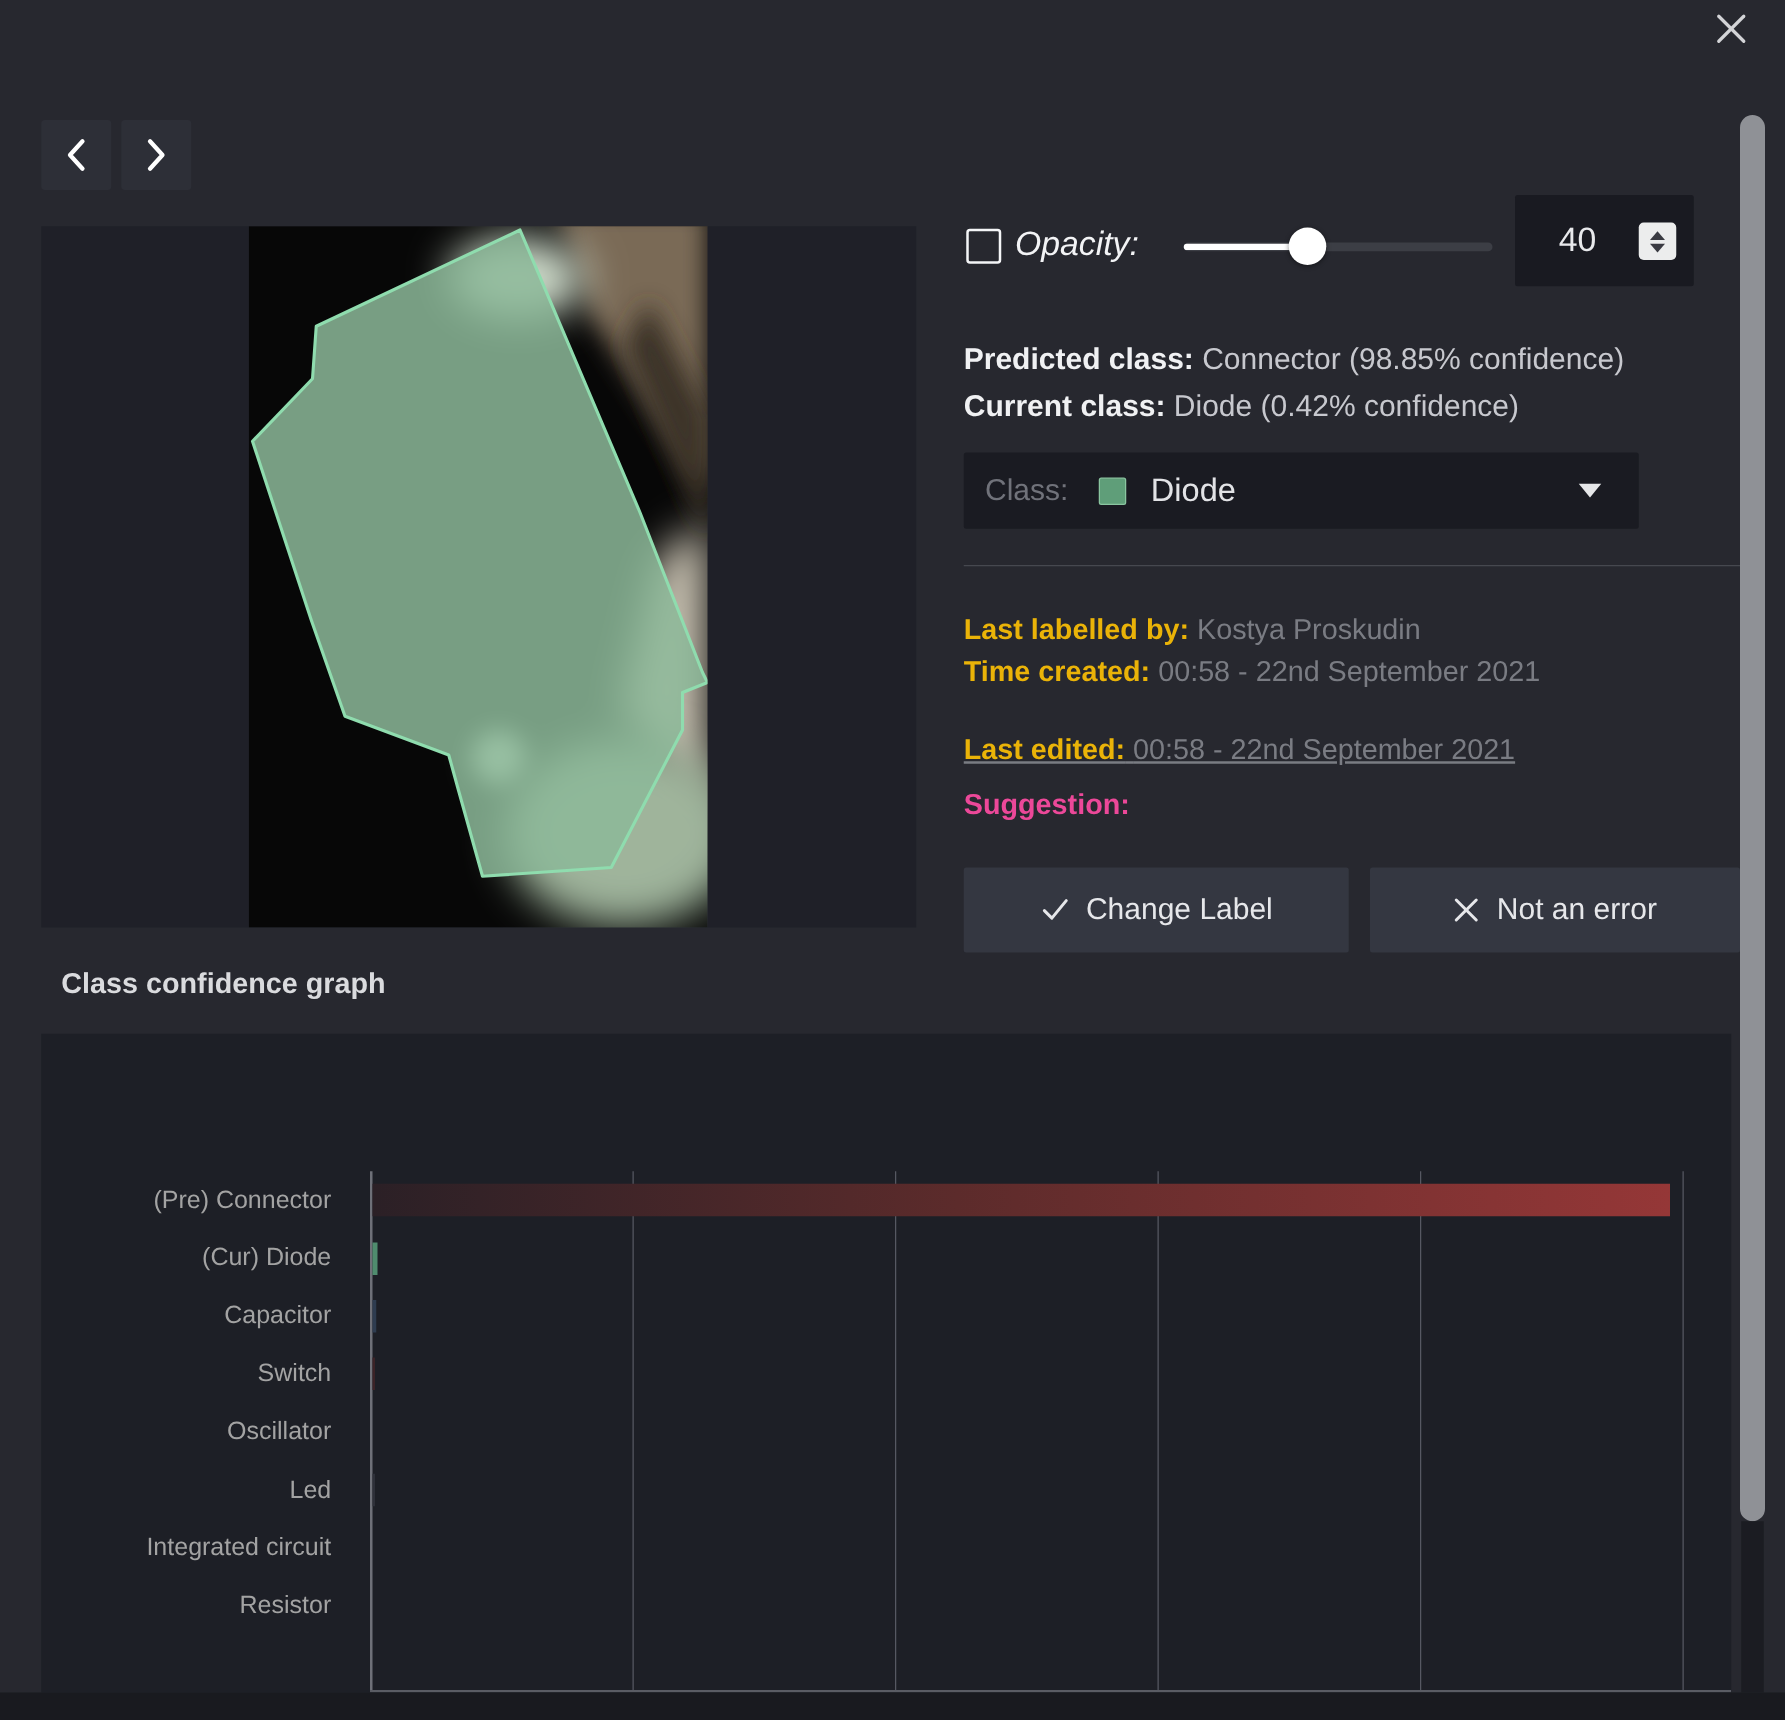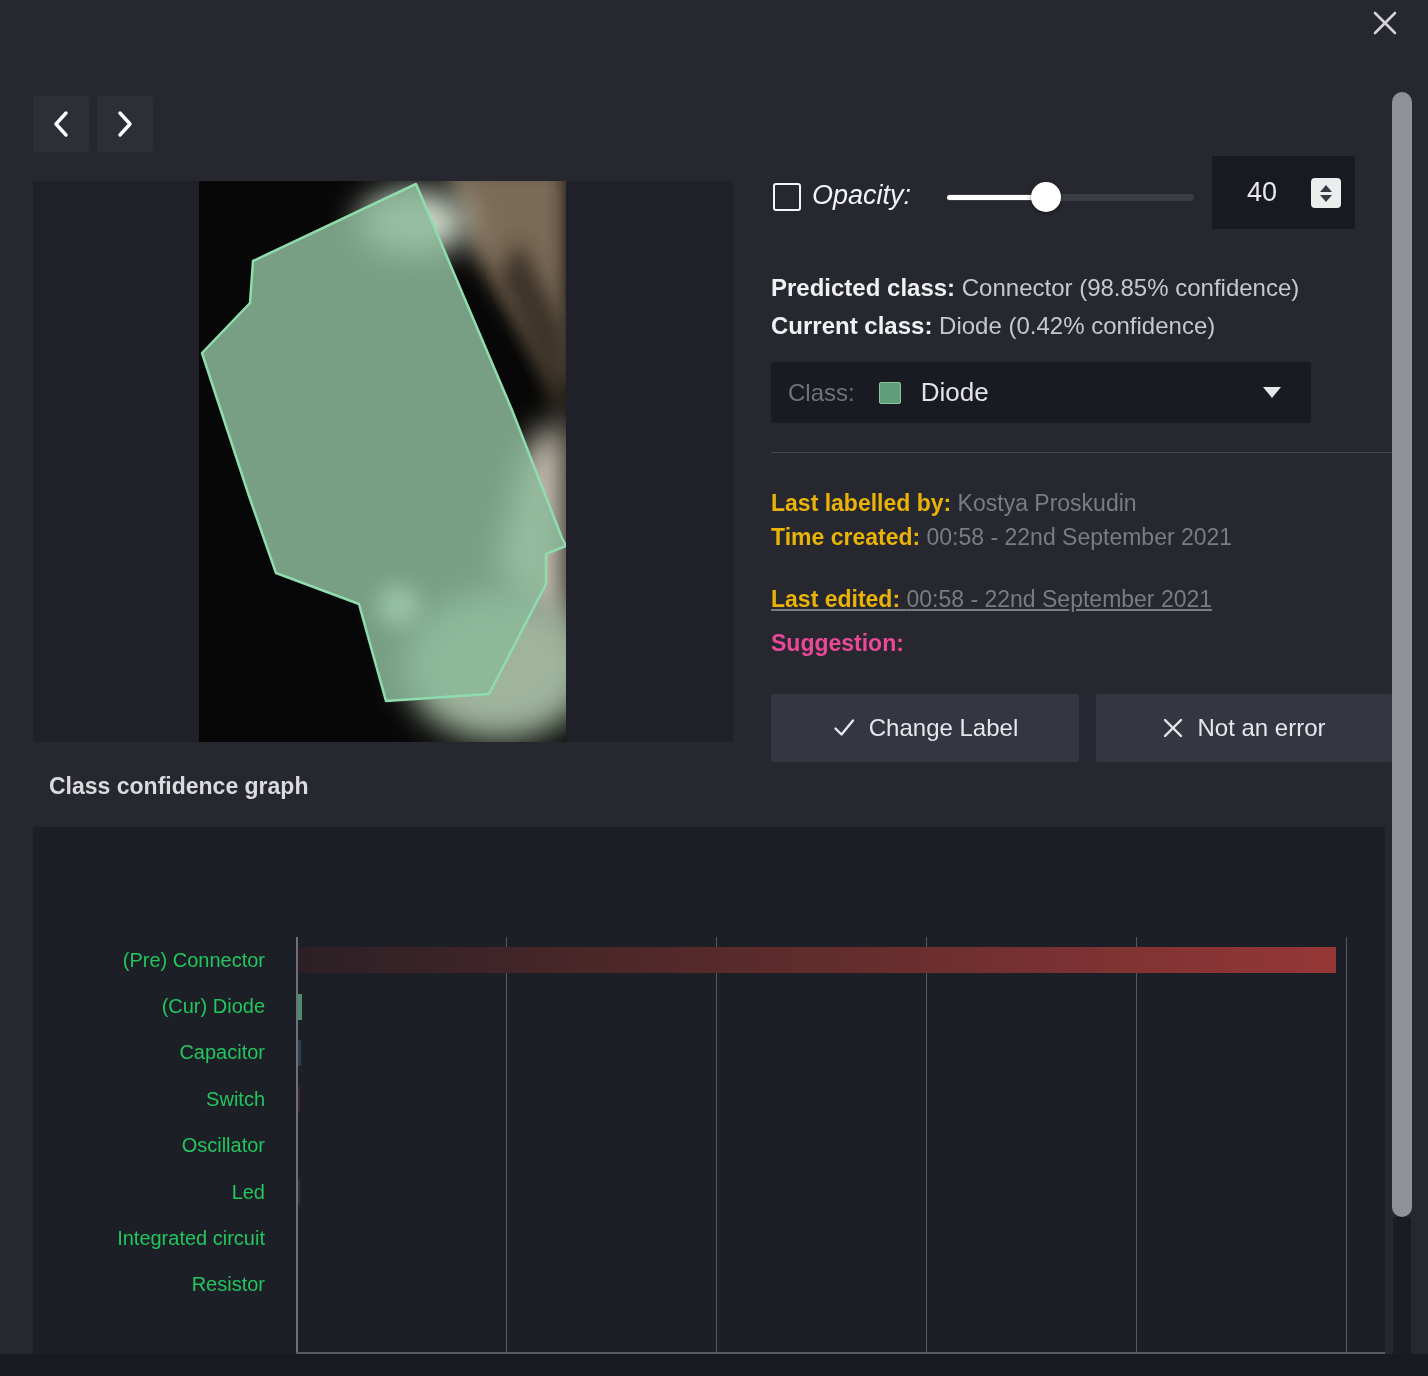--- a/index.html
+++ b/index.html
@@ -75,21 +75,21 @@
   #btn-noterror { left:1096px; width:296px; }
 
   
   .chart-title { left:33px; top:773px; font-size:23px; font-weight:700; color:#dadbde;margin-left:16px; }
   .chart-panel { left:33px; top:827px; width:1352px; height:527px; background:#1d1f26; overflow:hidden; }
   .gridline { position:absolute; top:110px; height:416px; width:1px; background:#565862; }
   .axis-line { position:absolute; left:263px; top:110px; height:416px; width:2px; background:#6e7078; }
   .baseline  { position:absolute; left:263px; top:525px; height:2px; width:1089px; background:#5a5c64; }
   .rows { position:absolute; left:0; top:110px; width:100%; }
   .crow { height:46.4px; display:flex; align-items:center; }
-  .clabel { width:232px; text-align:right; font-size:20px; color:#22c55e; flex:none; }
+  .clabel { width:232px; text-align:right; font-size:20px; color:#a3a3a3; flex:none; }
   .cbar-wrap { margin-left:33px; height:26px; flex:1; position:relative; }
   .cbar { position:absolute; left:0; top:0; height:26px; }
   .cbar-0 { background:linear-gradient(90deg,#2b2026 0%,#5c2b2b 45%,#953737 100%); }
 
   
   .scroll-thumb { left:1392px; top:92px; width:20px; height:1125px; background:#8f9196; border-radius:10px; cursor:pointer; }
   .scroll-track-low { left:1393px; top:1217px; width:18px; height:137px; background:#1b1c22; }
   .bottom-strip { left:0; top:1354px; width:1428px; height:22px; background:#191a1f; }
 </style>
 </head>

